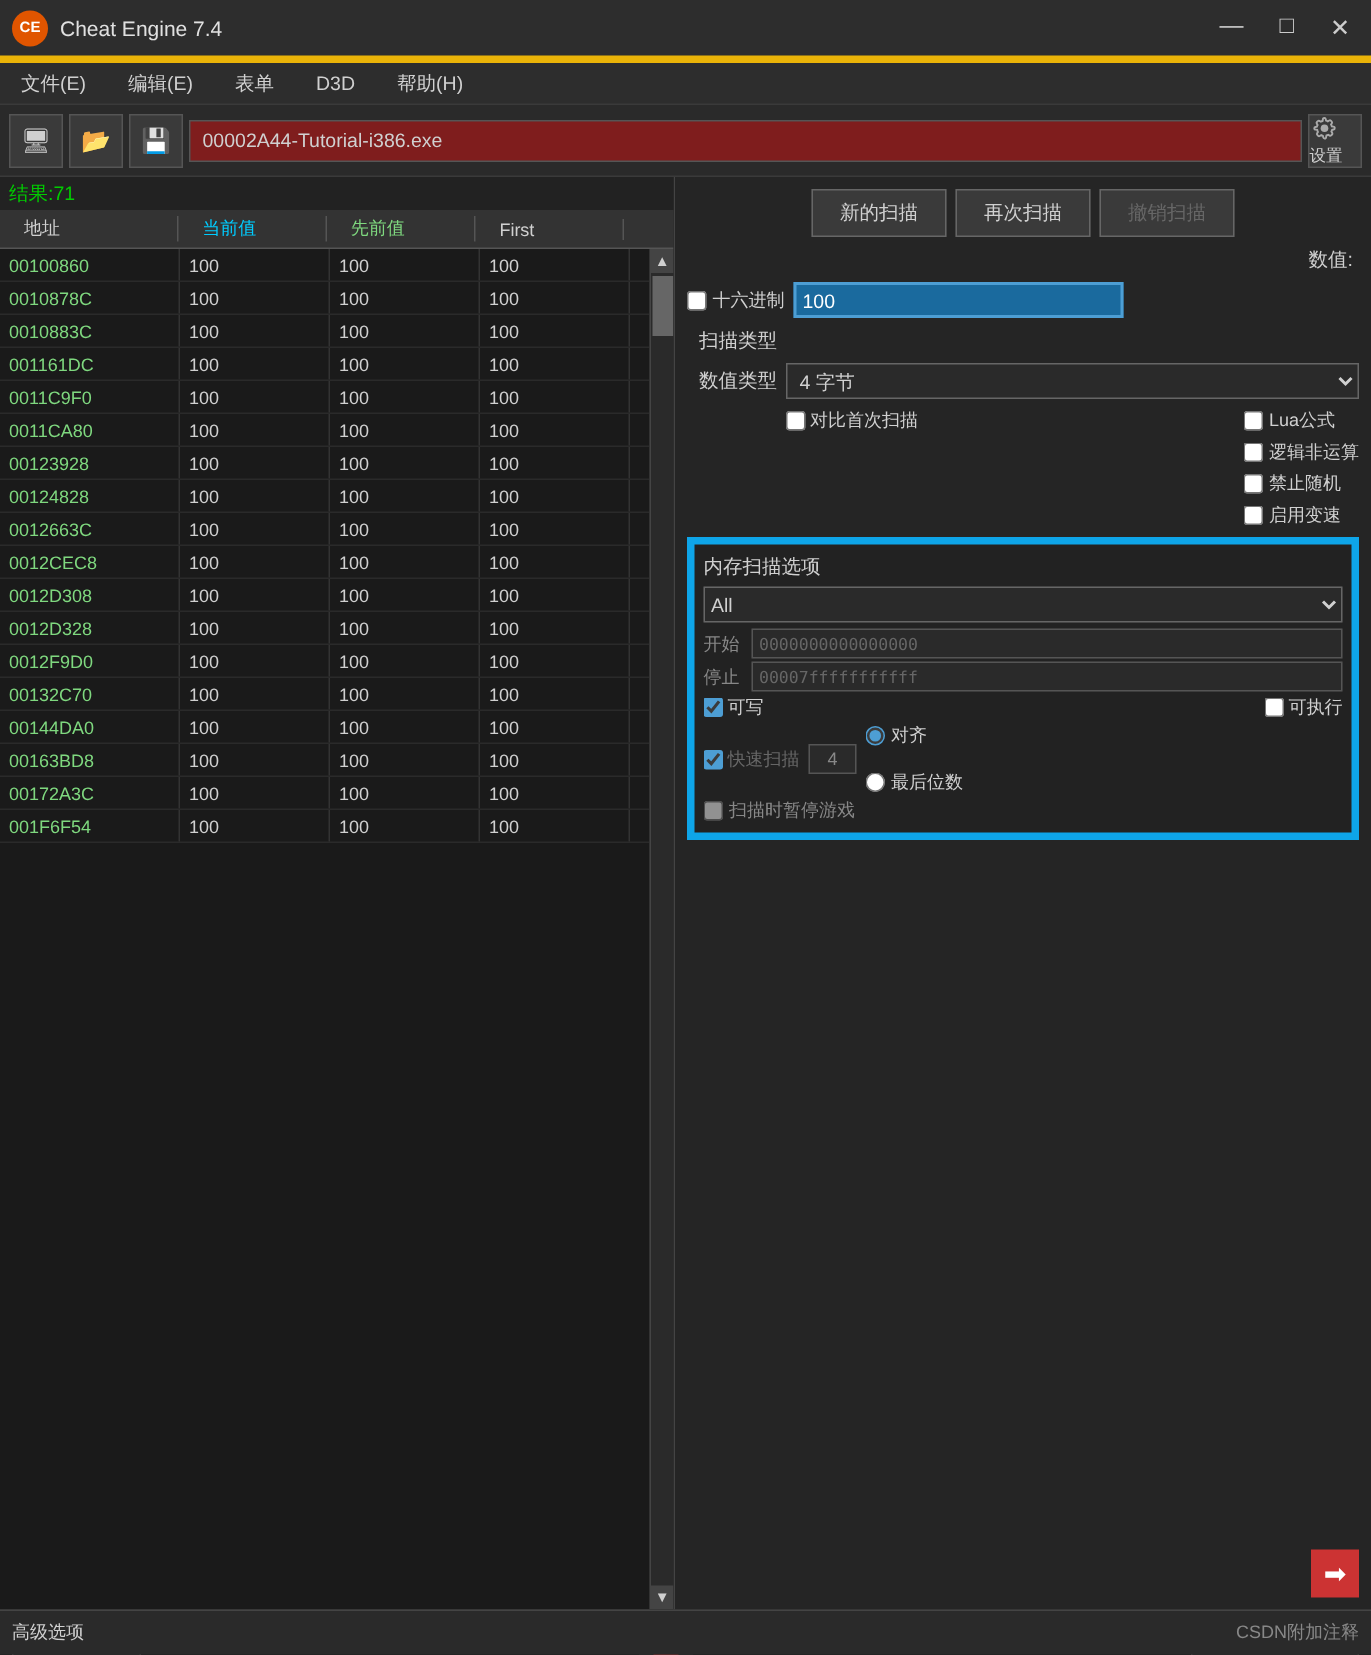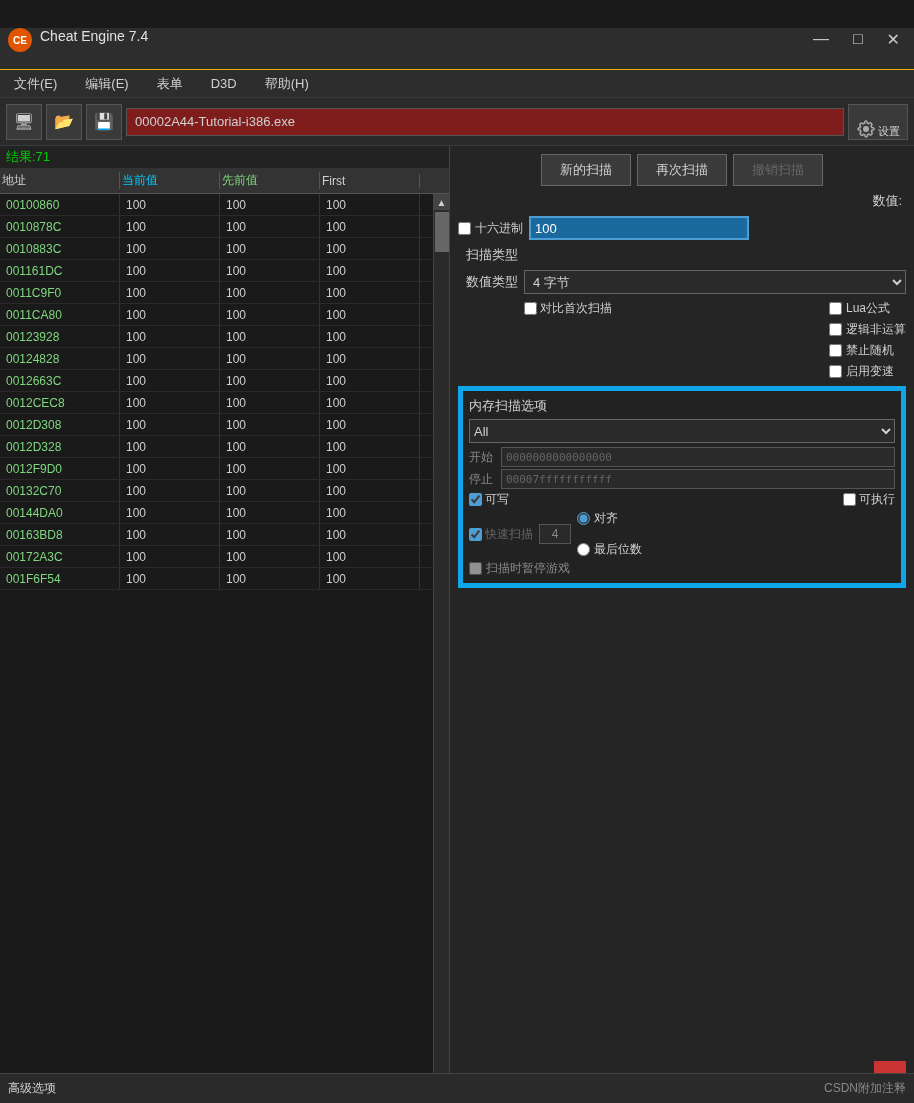--- a/index.html
+++ b/index.html
@@ -11,24 +11,23 @@
       width: 914px;
       height: 1103px;
       overflow: hidden;
       user-select: none;
     }
     
     #title-bar {
       background: #2d2d2d;
       height: 42px;
       display: flex;
-      align-items: flex-start;
+      align-items: center;
       padding: 0 8px;
-      border-bottom: 1px solid #eab308;
-      margin-top: 28px;
+      border-bottom: 5px solid #eab308;
     }
     #title-bar .app-icon {
       width: 24px; height: 24px;
       background: #e05500;
       border-radius: 50%;
       margin-right: 8px;
       display: flex; align-items: center; justify-content: center;
       font-size: 10px; color: white; font-weight: bold;
     }
     #title-bar .title-text {
@@ -86,24 +85,24 @@
       flex: 1;
       height: 28px;
       background: #7f1d1d;
       border: 1px solid #555;
       display: flex;
       align-items: center;
       padding: 0 8px;
       color: #d0d0d0;
     }
     .settings-btn {
-      width: 60px; height: 36px;
+      width: 36px; height: 36px;
       background: #3a3a3a;
       border: 1px solid #555;
-      display: flex; flex-direction: row; align-items: flex-end; justify-content: center;
+      display: flex; flex-direction: column; align-items: flex-start; justify-content: center;
       cursor: pointer;
       font-size: 10px;
       color: #d0d0d0;
       gap: 2px;
     }
 
     
     #main-content {
       display: flex;
       height: calc(1103px - 42px - 28px - 48px - 30px);
@@ -131,21 +130,21 @@
       flex-direction: column;
     }
     .table-header {
       display: flex;
       background: #333;
       border-bottom: 1px solid #555;
       height: 26px;
       align-items: center;
     }
     .th {
-      padding: 0 2px;
+      padding: 0 16px;
       color: #d0d0d0;
       font-size: 12px;
       border-right: 1px solid #555;
     }
     .th-addr { width: 120px; }
     .th-cur { width: 100px; color: #00ccff; }
     .th-prev { width: 100px; color: #7fd87f; }
     .th-first { width: 100px; }
     .th-scroll { width: 20px; }
     .table-row {

